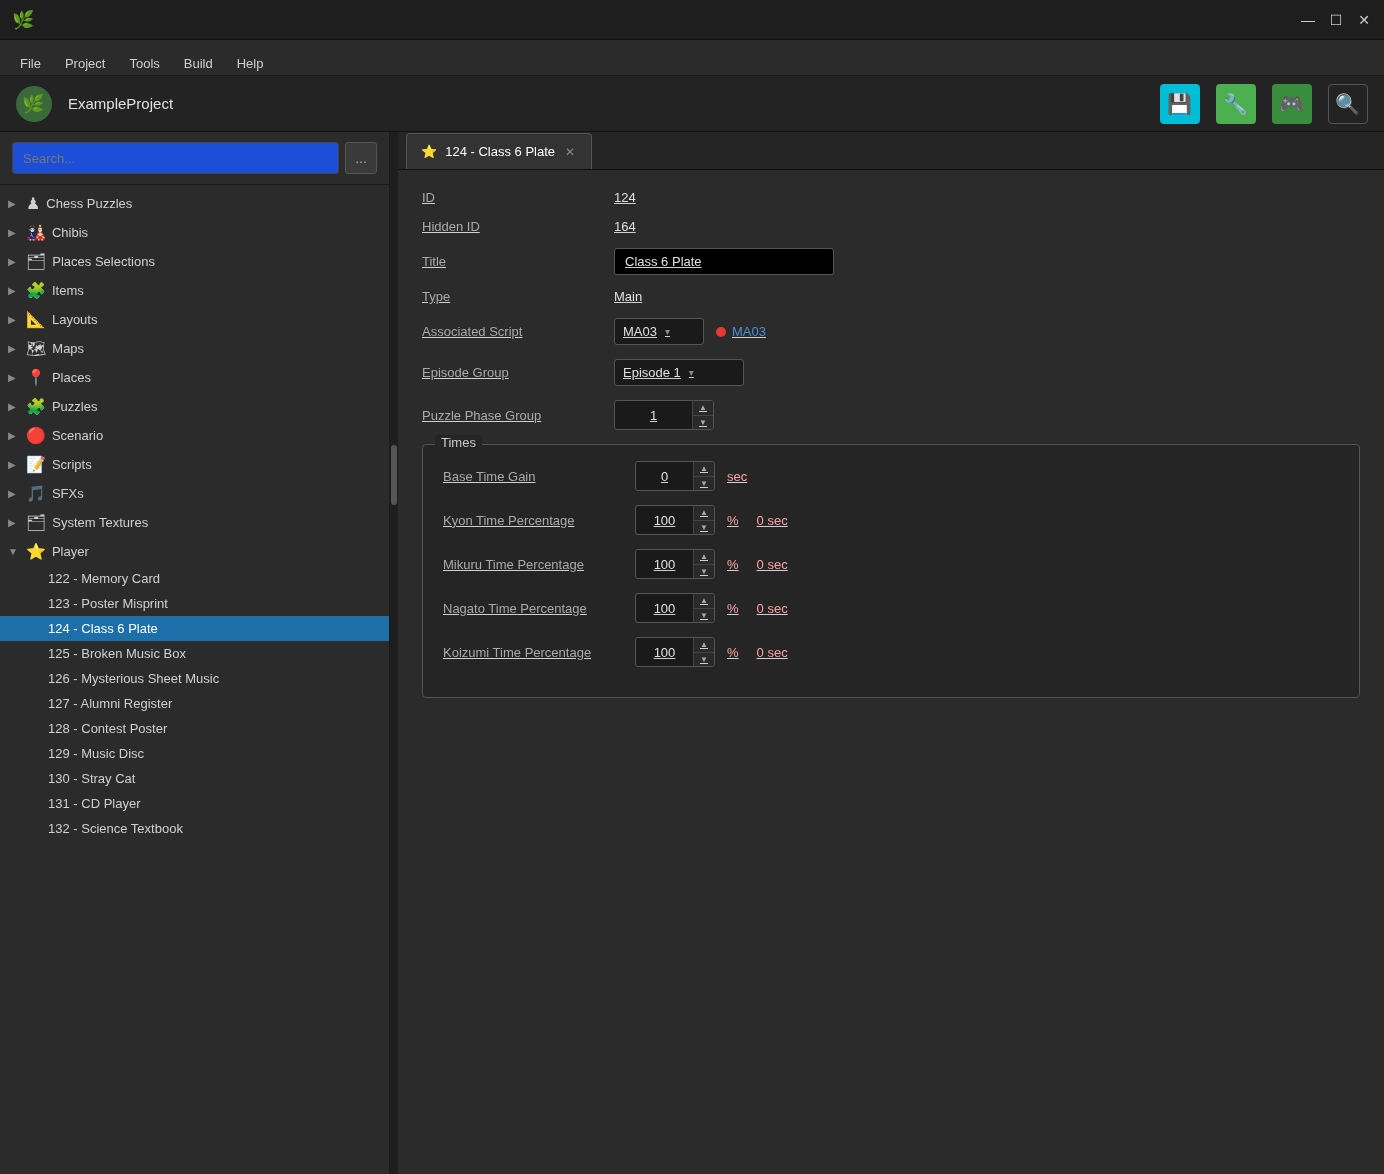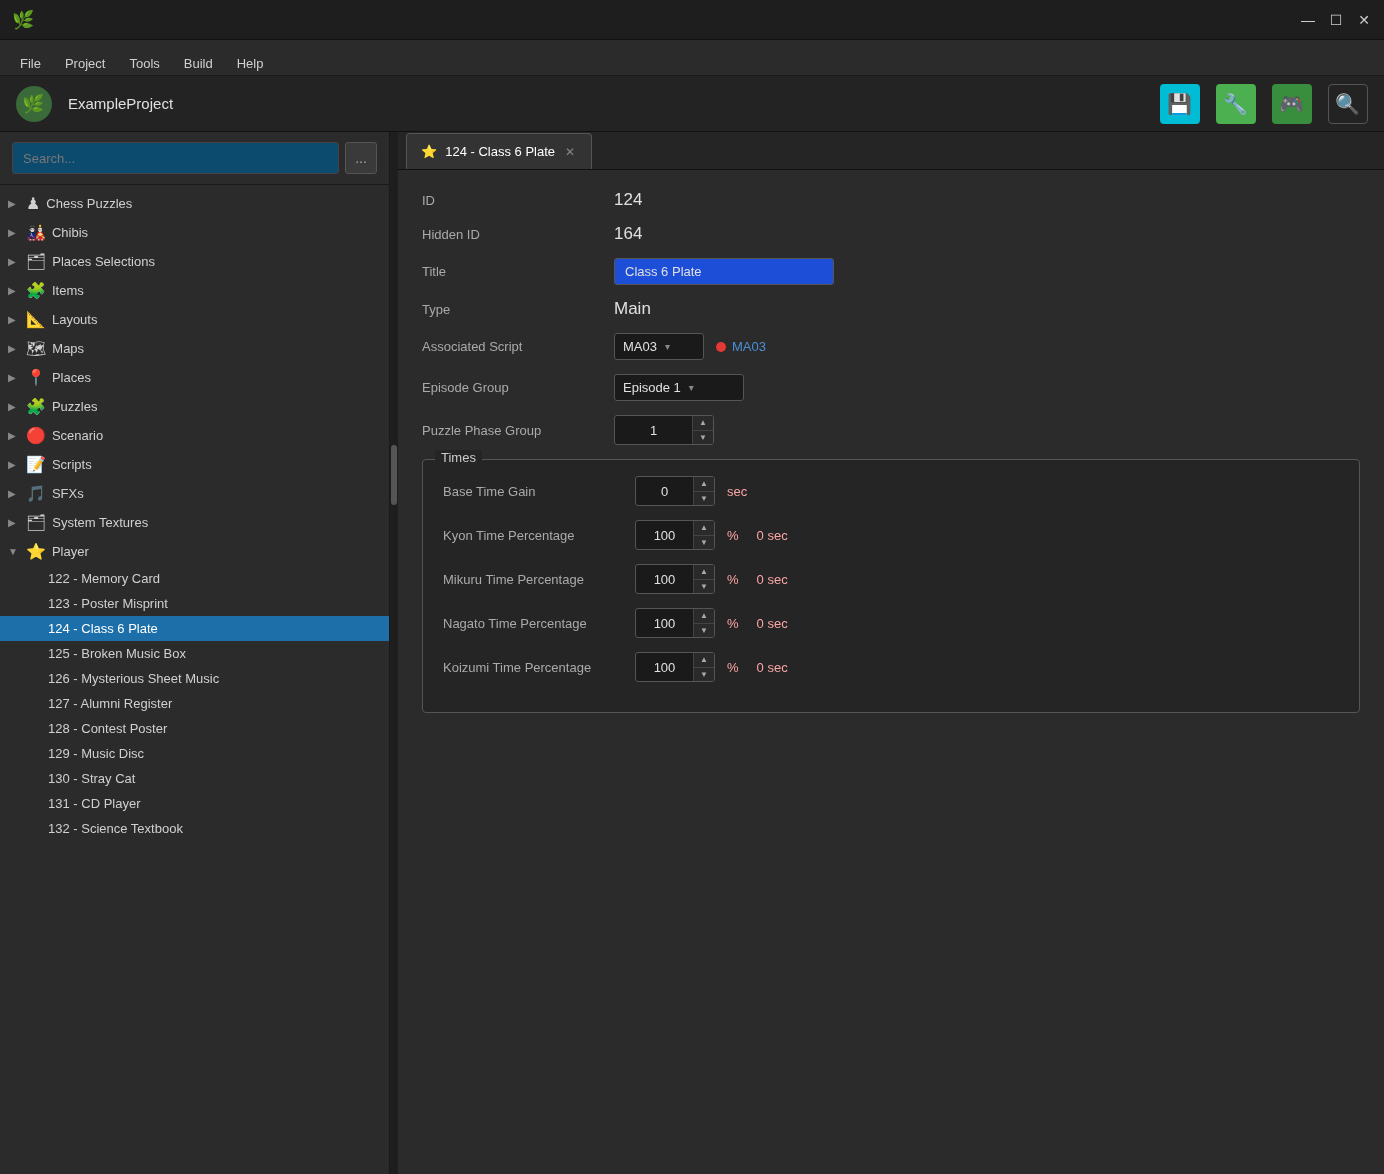--- a/index.html
+++ b/index.html
@@ -105,21 +105,21 @@
       overflow: hidden;
     }
     #search-bar {
       padding: 10px 12px;
       display: flex;
       gap: 6px;
       border-bottom: 1px solid #1a1a1a;
     }
     #search-input {
       flex: 1;
-      background: #0c4a6e;
+      background: #1d4ed8;
       border: 1px solid #444;
       border-radius: 3px;
       color: #ccc;
       padding: 6px 10px;
       font-size: 13px;
       outline: none;
     }
     #search-input::placeholder { color: #777; }
     #search-more-btn {
       width: 32px; height: 32px;
@@ -198,43 +198,44 @@
       padding: 2px;
       border-radius: 2px;
     }
 
     
     #editor {
       flex: 1;
       overflow-y: auto;
       padding: 20px 24px;
       background: #2b2b2b;
+      text-decoration: underline;
     }
     #editor::-webkit-scrollbar { width: 6px; }
     #editor::-webkit-scrollbar-thumb { background: #555; }
 
     .field-row {
       display: flex;
       align-items: center;
       margin-bottom: 14px;
       gap: 12px;
     }
     .field-label {
       width: 180px;
       color: #aaa;
       font-size: 13px;
       flex-shrink: 0;
     }
     .field-value {
       color: #e0e0e0;
-      font-size: 17px;
+      font-size: 13px;
     }
 
     .text-input {
-      background: #1d4ed8;
+      background: #000000;
       border: 1px solid #555;
       border-radius: 3px;
       color: #e0e0e0;
       padding: 5px 10px;
       font-size: 13px;
       min-width: 200px;
       outline: none;
     }
 
     .dropdown {

